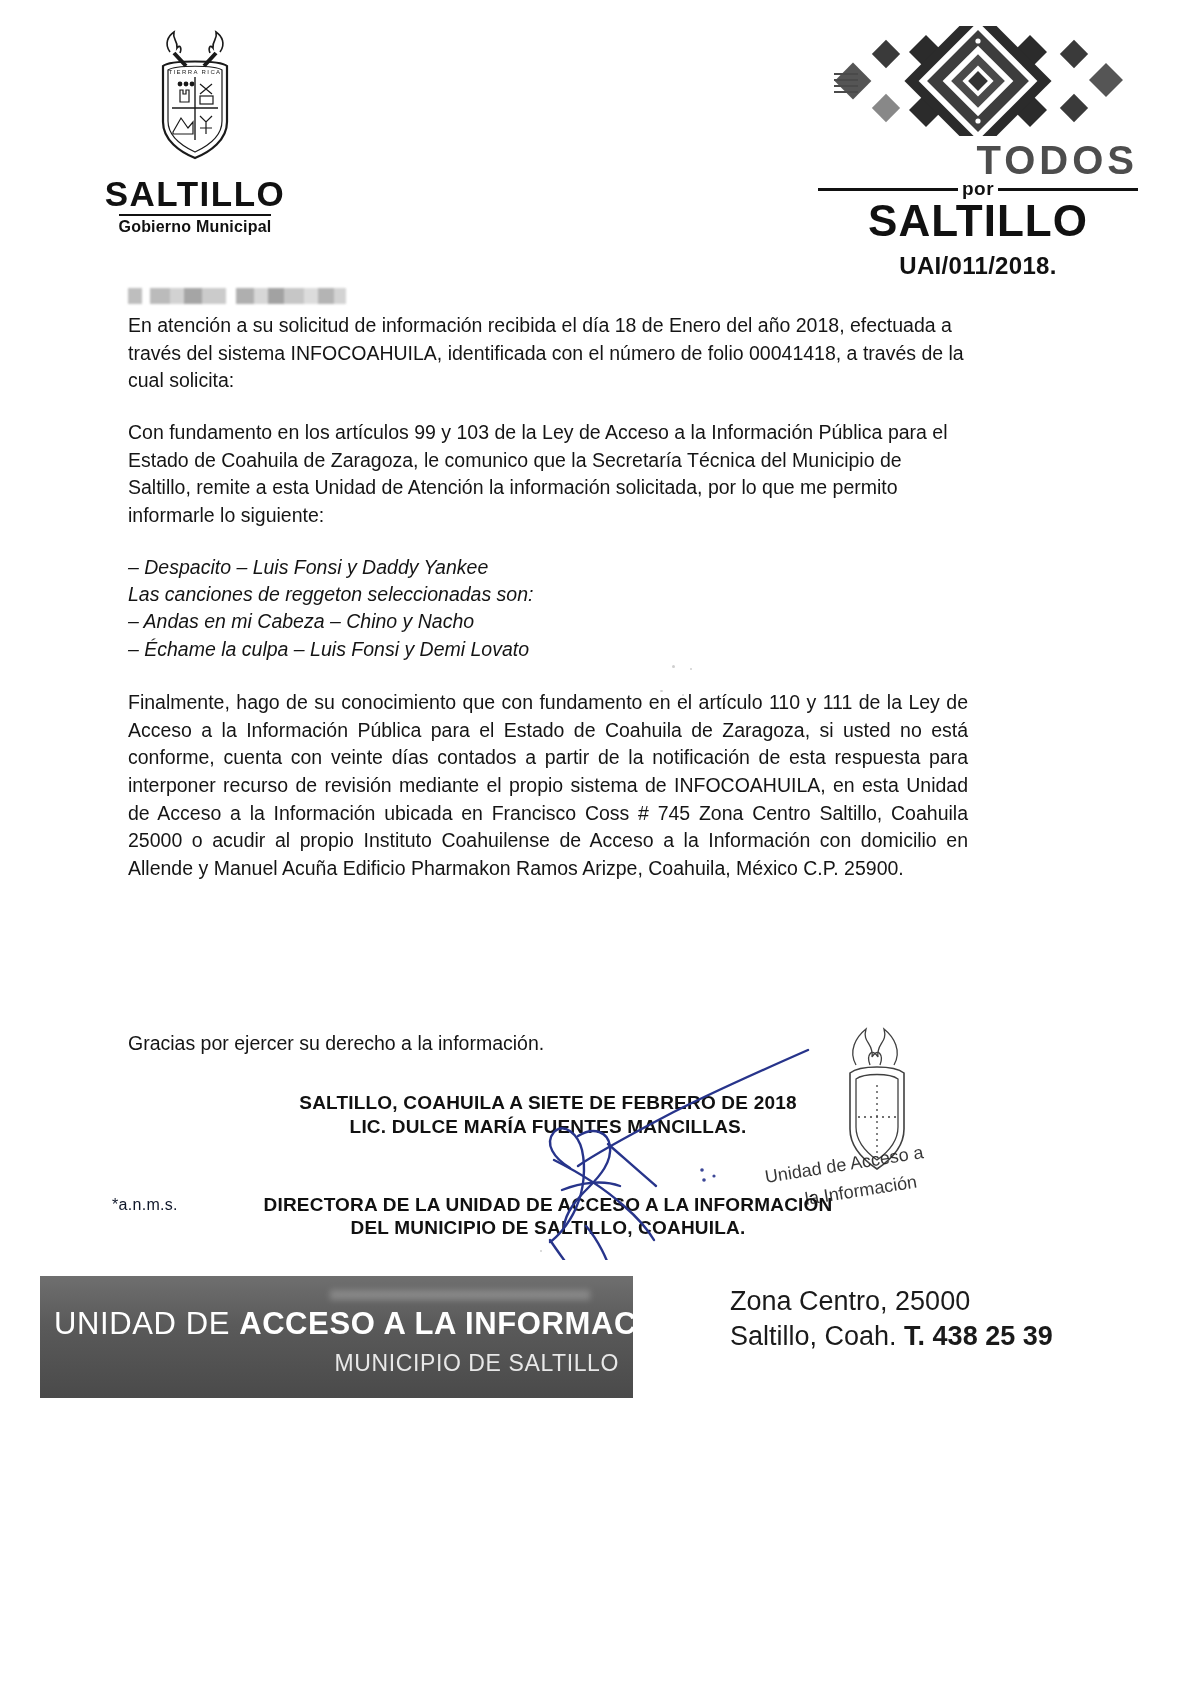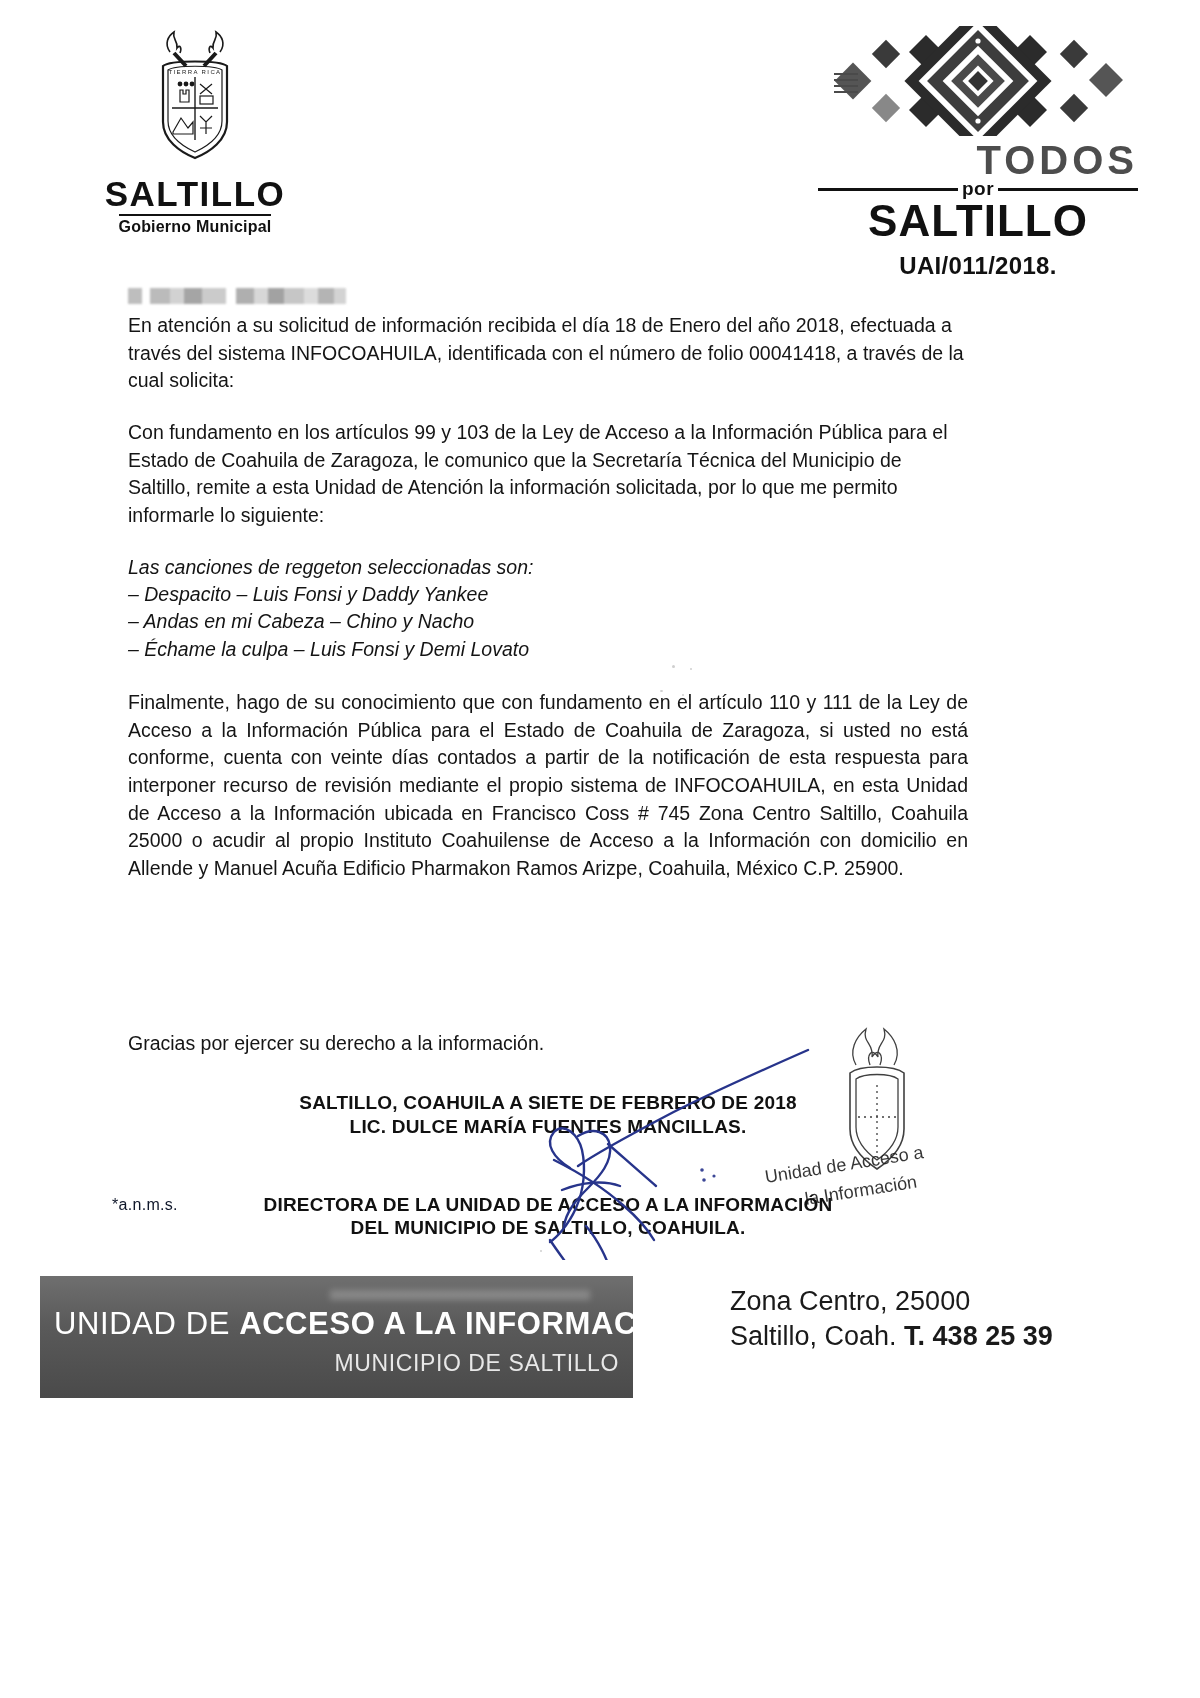--- a/index.html
+++ b/index.html
@@ -371,22 +371,22 @@
   <div class="body-area">
 
     <div class="addressee-redacted"></div>
 
     <p class="para">En atención a su solicitud de información recibida el día 18 de Enero del año 2018, efectuada a través del sistema INFOCOAHUILA, identificada con el número de folio 00041418, a través de la cual solicita:</p>
 
 
     <p class="para">Con fundamento en los artículos 99 y 103 de la Ley de Acceso a la Información Pública para el Estado de Coahuila de Zaragoza, le comunico que la Secretaría Técnica del Municipio de Saltillo, remite a esta Unidad de Atención la información solicitada, por lo que me permito informarle lo siguiente:</p>
 
     <div class="songs">
+      <div>– Despacito – Luis Fonsi y Daddy Yankee</div>
       <div>Las canciones de reggeton seleccionadas son:</div>
-      <div>– Despacito – Luis Fonsi y Daddy Yankee</div>
       <div>– Andas en mi Cabeza – Chino y Nacho</div>
       <div>– Échame la culpa – Luis Fonsi y Demi Lovato</div>
     </div>
 
     <p class="para justify">Finalmente, hago de su conocimiento que con fundamento en el artículo 110 y 111 de la Ley de Acceso a la Información Pública para el Estado de Coahuila de Zaragoza, si usted no está conforme, cuenta con veinte días contados a partir de la notificación de esta respuesta para interponer recurso de revisión mediante el propio sistema de INFOCOAHUILA, en esta Unidad de Acceso a la Información ubicada en Francisco Coss # 745 Zona Centro Saltillo, Coahuila 25000 o acudir al propio Instituto Coahuilense de Acceso a la Información con domicilio en Allende y Manuel Acuña Edificio Pharmakon Ramos Arizpe, Coahuila, México C.P. 25900.</p>
   </div>
 
   <div class="sig-block">
     <div class="thanks">Gracias por ejercer su derecho a la información.</div>
 

